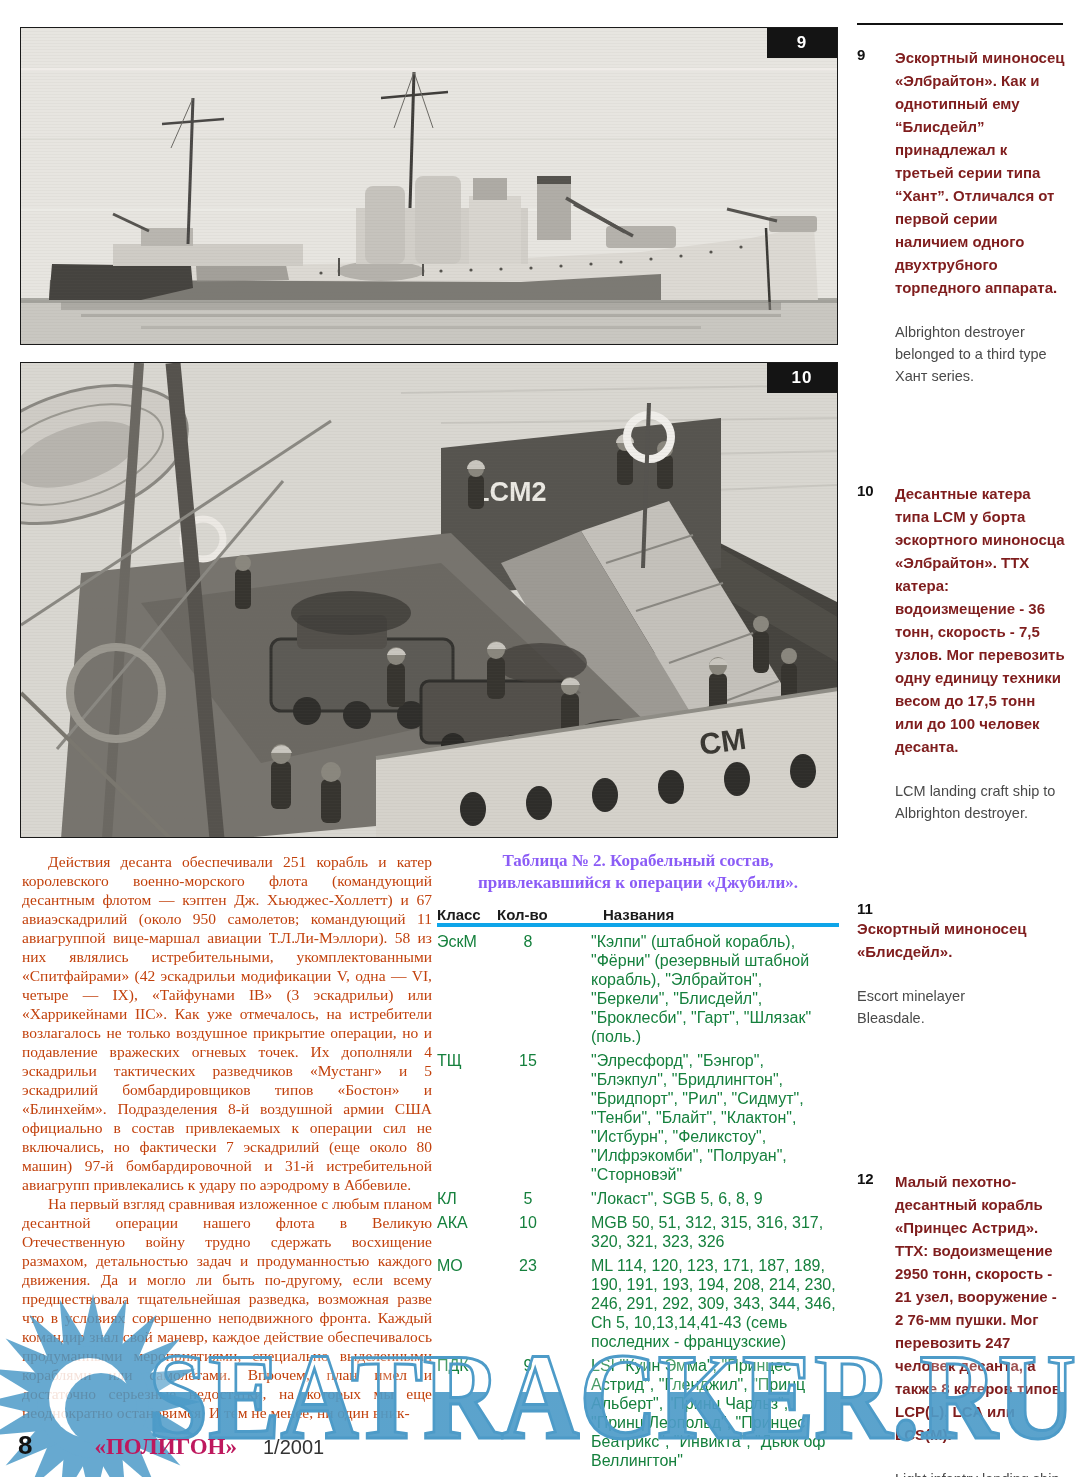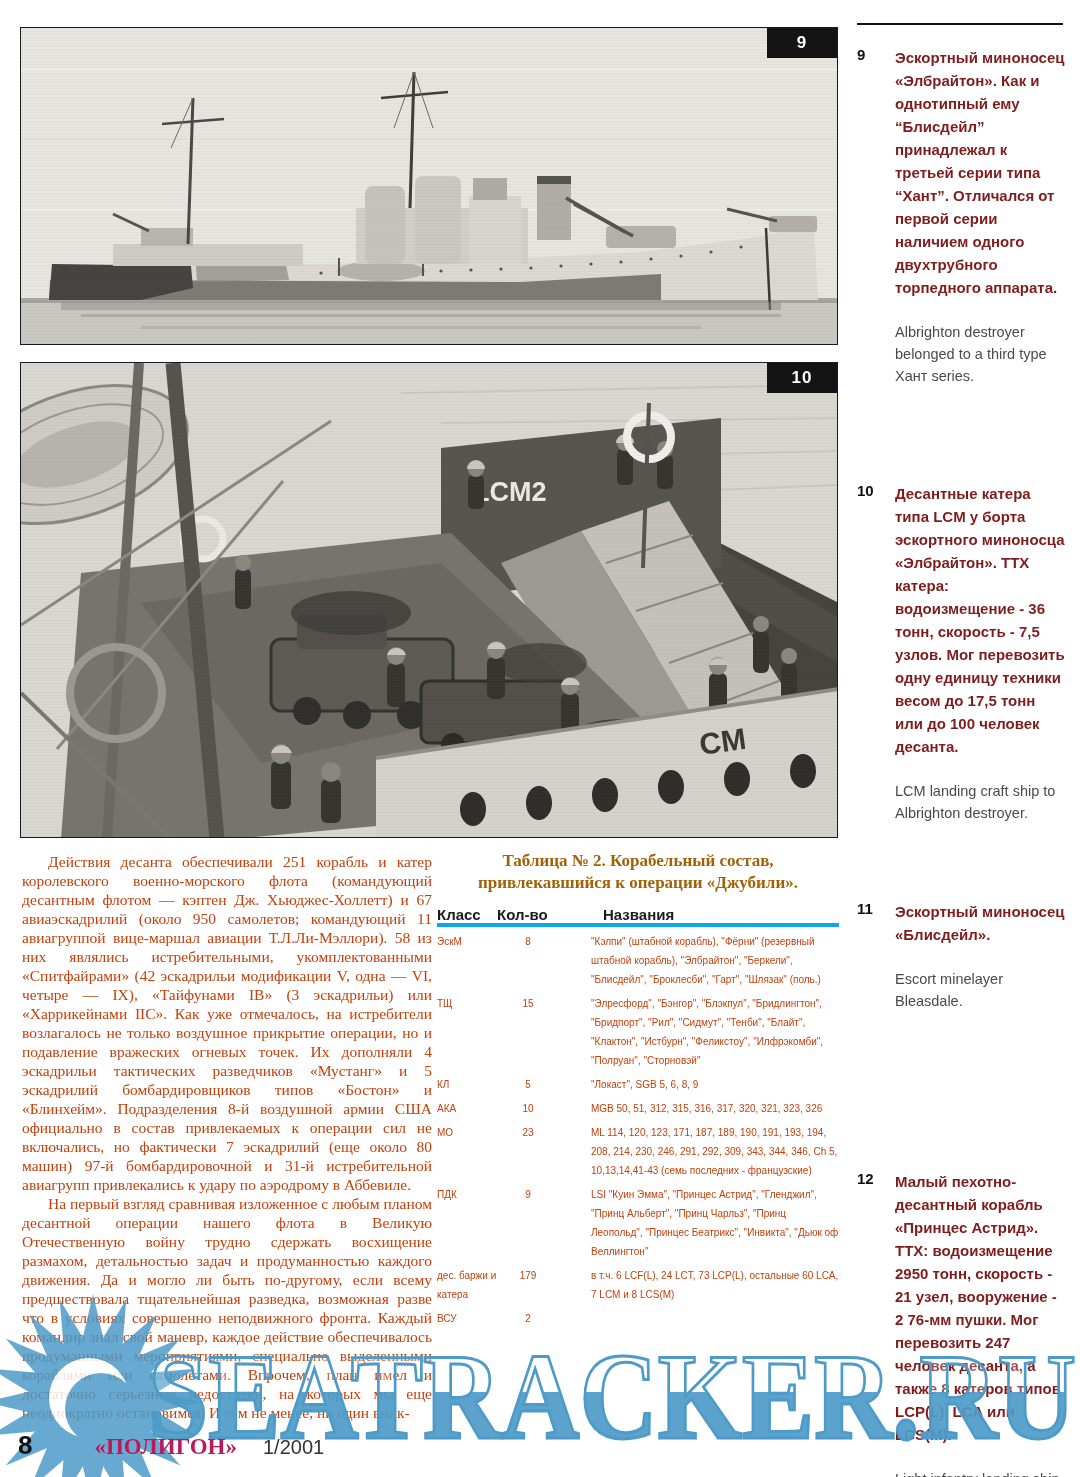--- a/index.html
+++ b/index.html
@@ -20,38 +20,38 @@
 
   
   .rule-top-right { position:absolute; left:857px; top:23px; width:206px; height:2px; background:#111; }
   .cap { position:absolute; left:857px; width:208px; display:flex; }
   .cap-num { width:38px; font-weight:bold; font-size:15px; color:#111; }
   .cap-body { width:170px; }
   .cap-ru { font-weight:bold; font-size:15px; line-height:23px; color:#7f1d1d; }
   .cap-en { font-size:14.5px; line-height:22px; color:#4a4a4a; margin-top:22px; }
   .cap9  { top:46px; }
   .cap10 { top:482px; }
-  .cap11 { top:900px; }
+  .cap11 { top:900px;flex-direction:column; }
   .cap12 { top:1170px; }
 
   
   .article { position:absolute; left:22px; top:852px; width:410px;
     font-family:"Liberation Serif", serif; font-size:15.5px; line-height:19px;
     text-align:justify; color:#c2410c; }
   .article p { text-indent:26px; }
 
   
   .tblwrap { position:absolute; left:437px; top:850px; width:402px; color:#1c1c1c; }
   .tbl-title { font-family:"Liberation Serif", serif; font-weight:bold; font-size:17px;
-    line-height:22px; text-align:center; color:#a16207; margin-bottom:12px; }
+    line-height:22px; text-align:center; color:#8b5cf6; margin-bottom:12px; }
   .tbl-head { display:grid; grid-template-columns:60px 62px 1fr; font-weight:bold; font-size:15px;
     border-bottom:4px solid #0ea5e9; padding-bottom:0; }
   .tbl-head .h-names { padding-left:44px; }
-  .tbl-row { display:grid; grid-template-columns:60px 62px 1fr; font-size:10px; line-height:19px;
-    margin-top:5px; color:#c2410c; }
+  .tbl-row { display:grid; grid-template-columns:60px 62px 1fr; font-size:16px; line-height:19px;
+    margin-top:5px; color:#15803d; }
   .tbl-row .c-qty { text-align:center; }
   .tbl-row .c-names { padding-left:32px; }
 
   
   .footer { position:absolute; left:18px; top:1430px; display:flex; align-items:baseline; z-index:40; }
   .page-num { font-weight:bold; font-size:26px; color:#111; }
   .mag-name { font-family:"Liberation Serif", serif; font-weight:bold; font-size:23px; color:#be185d; margin-left:62px; }
   .mag-issue { font-size:20px; color:#333; margin-left:26px; }
 
   

